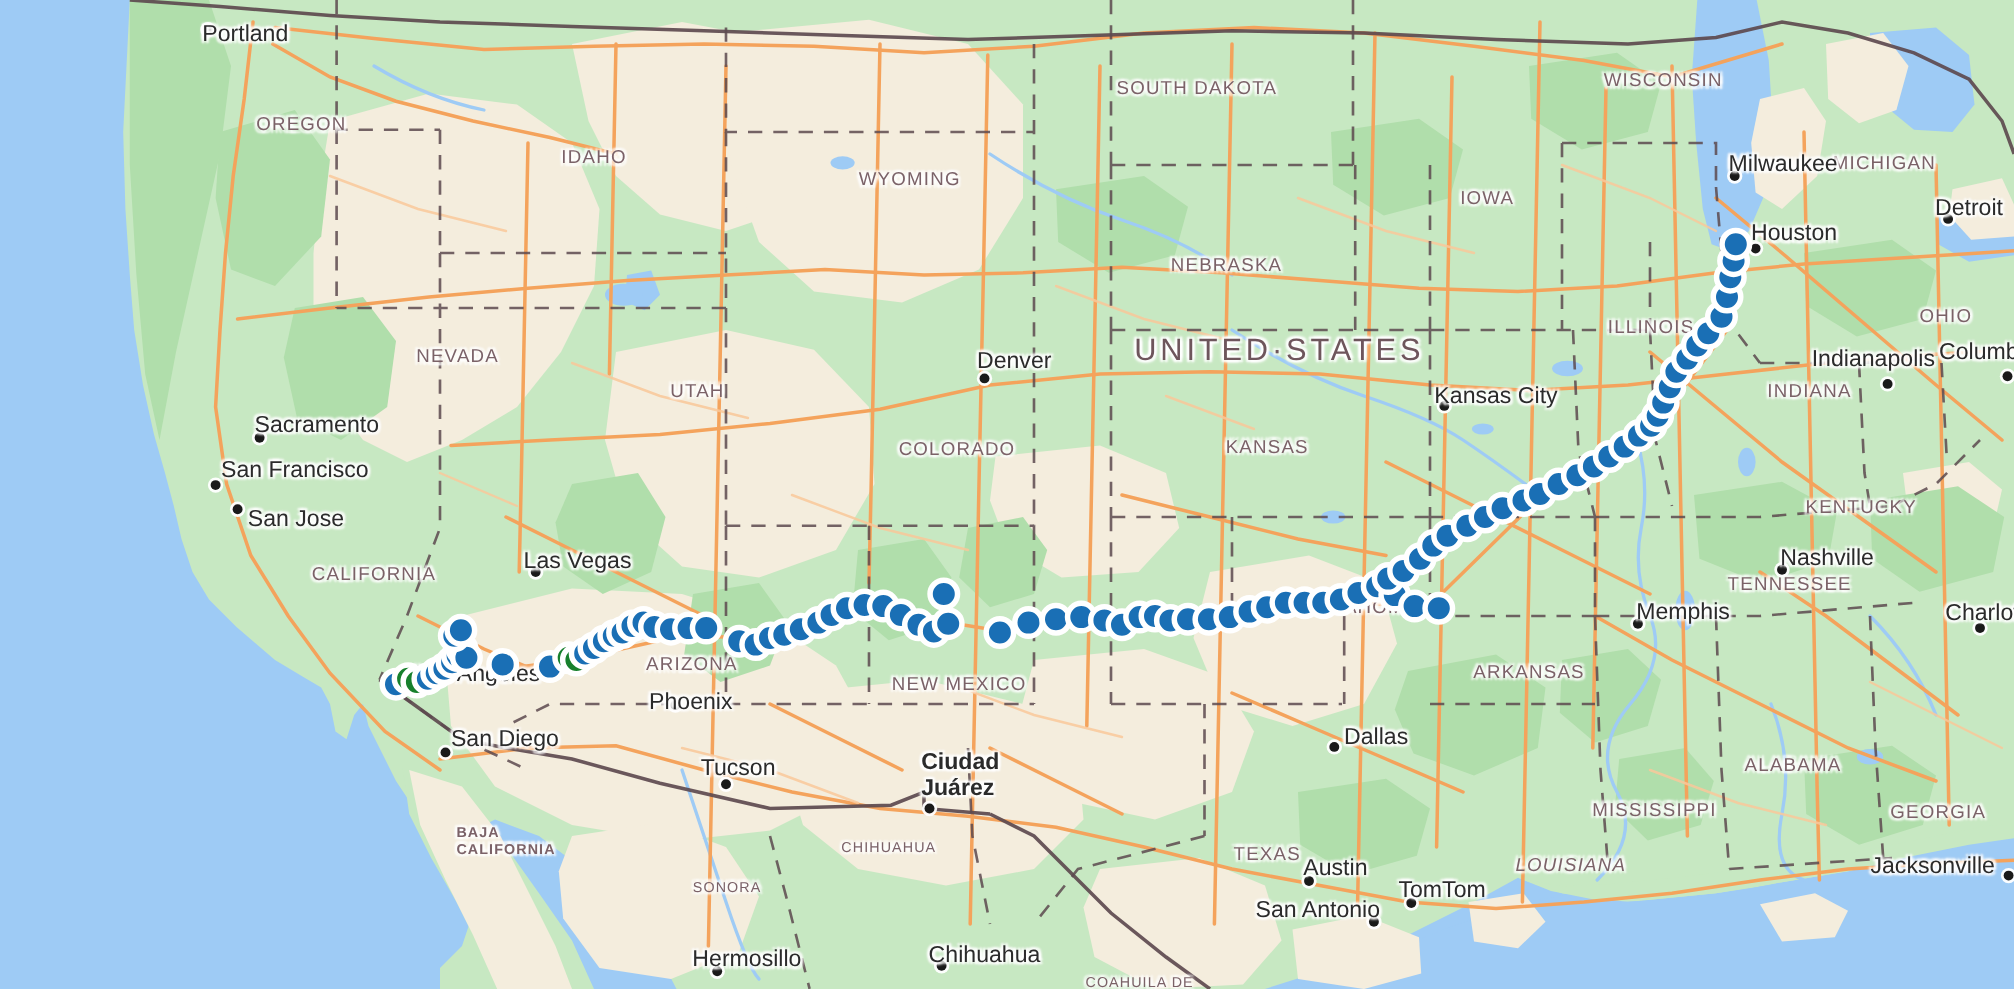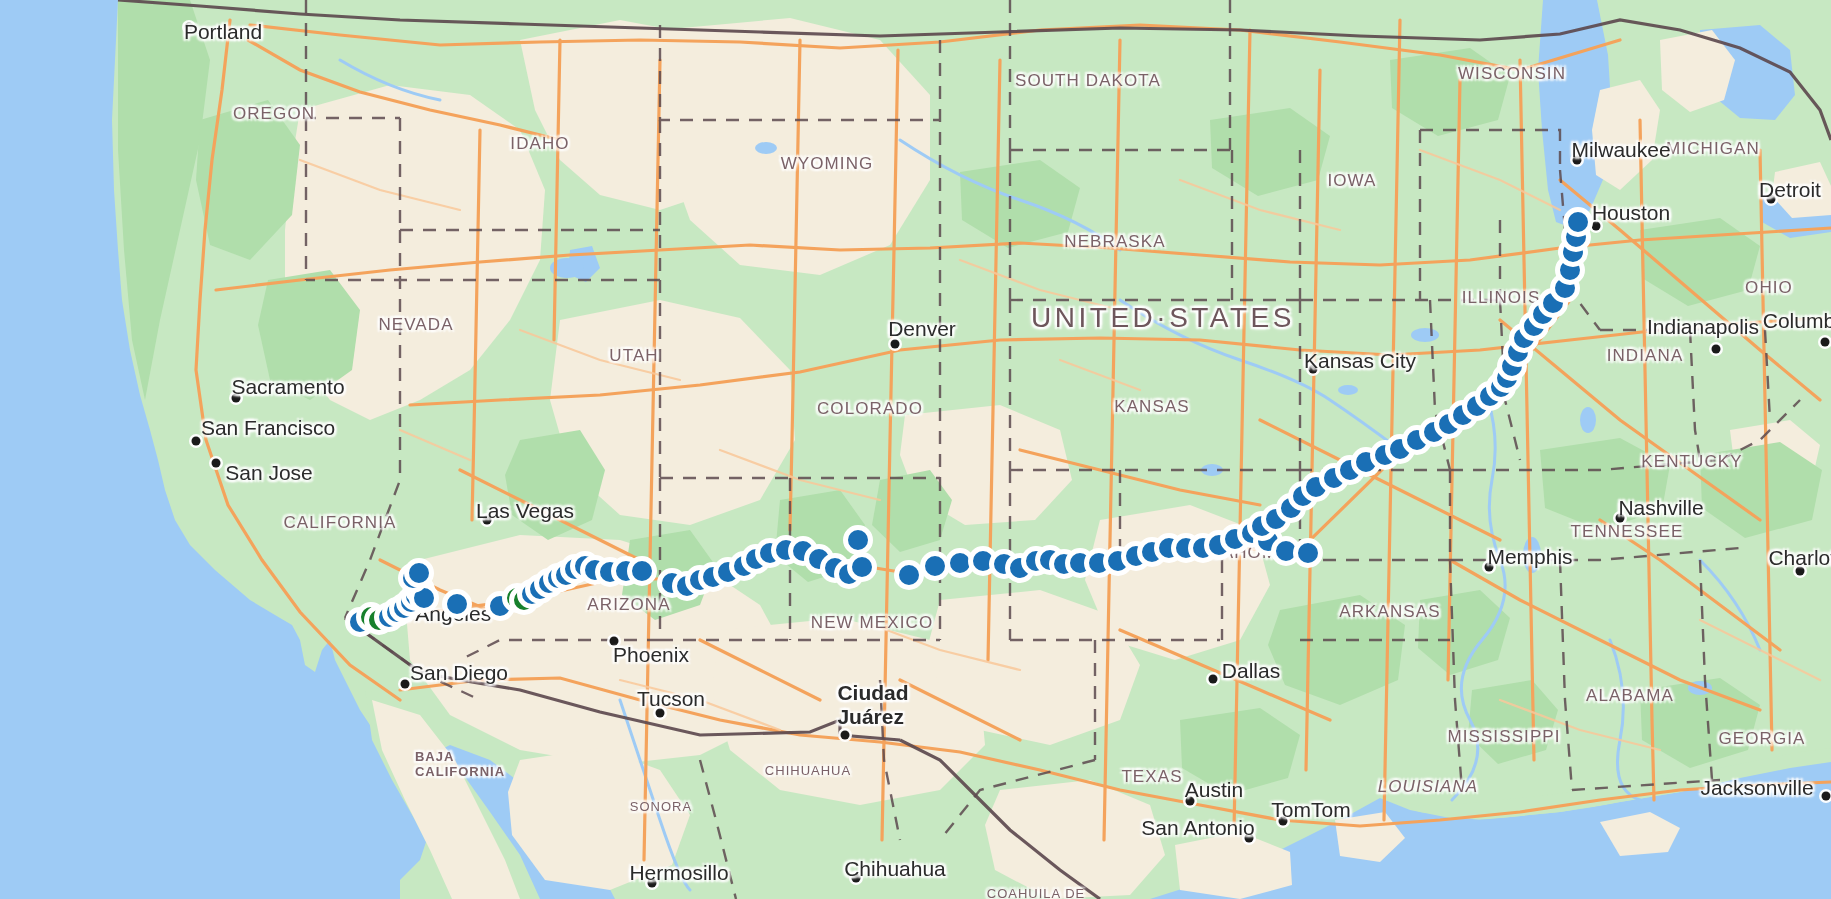--- a/index.html
+++ b/index.html
@@ -398,21 +398,21 @@
       <div class="lbl lbl-city" style="left: 1661px; top: 507px;">Nashville</div>
       <div class="citydot" style="left: 487px; top: 520px;"></div>
       <div class="lbl lbl-city" style="left: 525px; top: 510px;">Las Vegas</div>
       <div class="citydot" style="left: 1489px; top: 567px;"></div>
       <div class="lbl lbl-city" style="left: 1530px; top: 556px;">Memphis</div>
       <div class="citydot" style="left: 1800px; top: 571px;"></div>
       <div class="lbl lbl-city" style="left: 1811px; top: 557px;">Charlotte</div>
       <div class="citydot" style="left: 396px; top: 612px;"></div>
       <div class="lbl lbl-city" style="left: 434px; top: 613px;">Los Angeles</div>
       <div class="citydot" style="left: 614px; top: 641px;"></div>
-      <div class="lbl lbl-city" style="left: 651px; top: 638px; margin-top: 16px;">Phoenix</div>
+      <div class="lbl lbl-city" style="left: 628px; top: 638px;">Phoenix</div>
       <div class="citydot" style="left: 1213px; top: 679px;"></div>
       <div class="lbl lbl-city" style="left: 1251px; top: 670px;">Dallas</div>
       <div class="citydot" style="left: 405px; top: 684px;"></div>
       <div class="lbl lbl-city" style="left: 459px; top: 672px;">San Diego</div>
       <div class="citydot" style="left: 660px; top: 713px;"></div>
       <div class="lbl lbl-city" style="left: 671px; top: 698px;">Tucson</div>
       <div class="citydot" style="left: 845px; top: 735px;"></div>
       <div class="lbl lbl-city lbl-multi" style="left: 873px; top: 705px;">Ciudad<br>Juárez</div>
       <div class="citydot" style="left: 1190px; top: 801px;"></div>
       <div class="lbl lbl-city" style="left: 1214px; top: 789px;">Austin</div>

